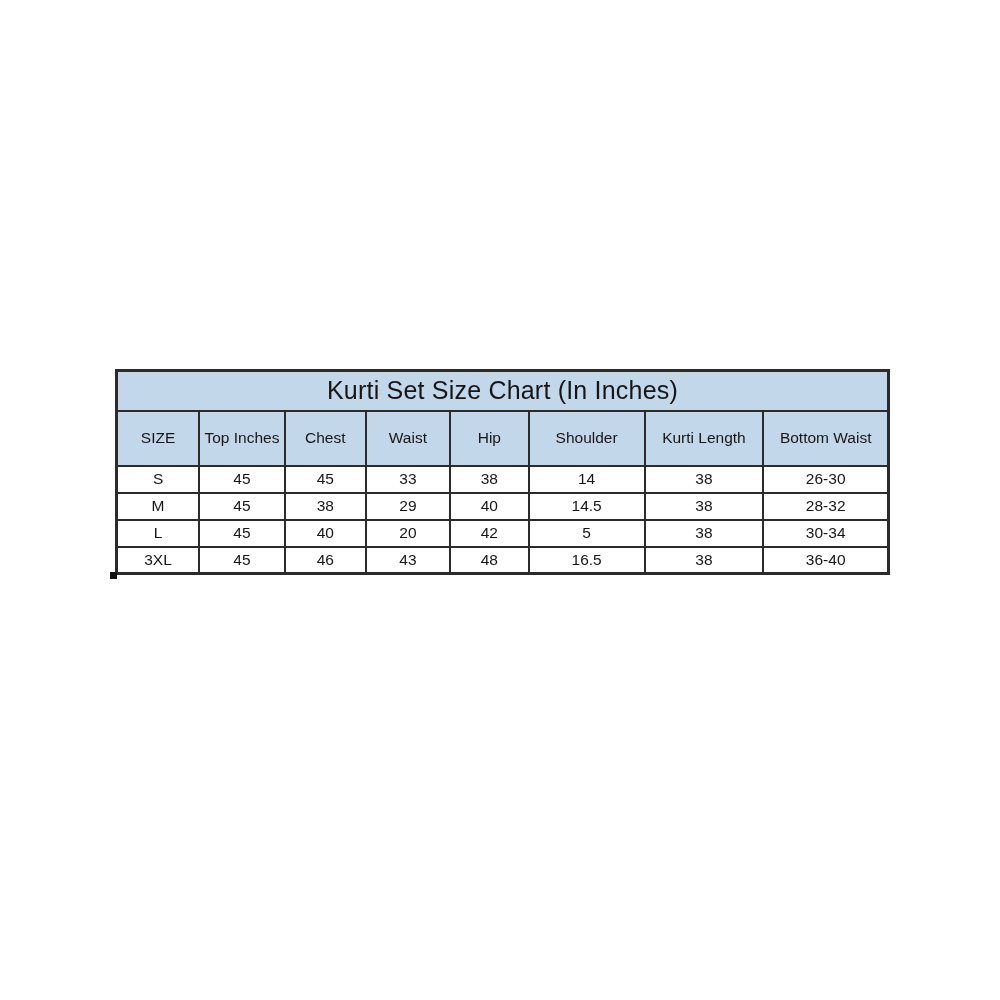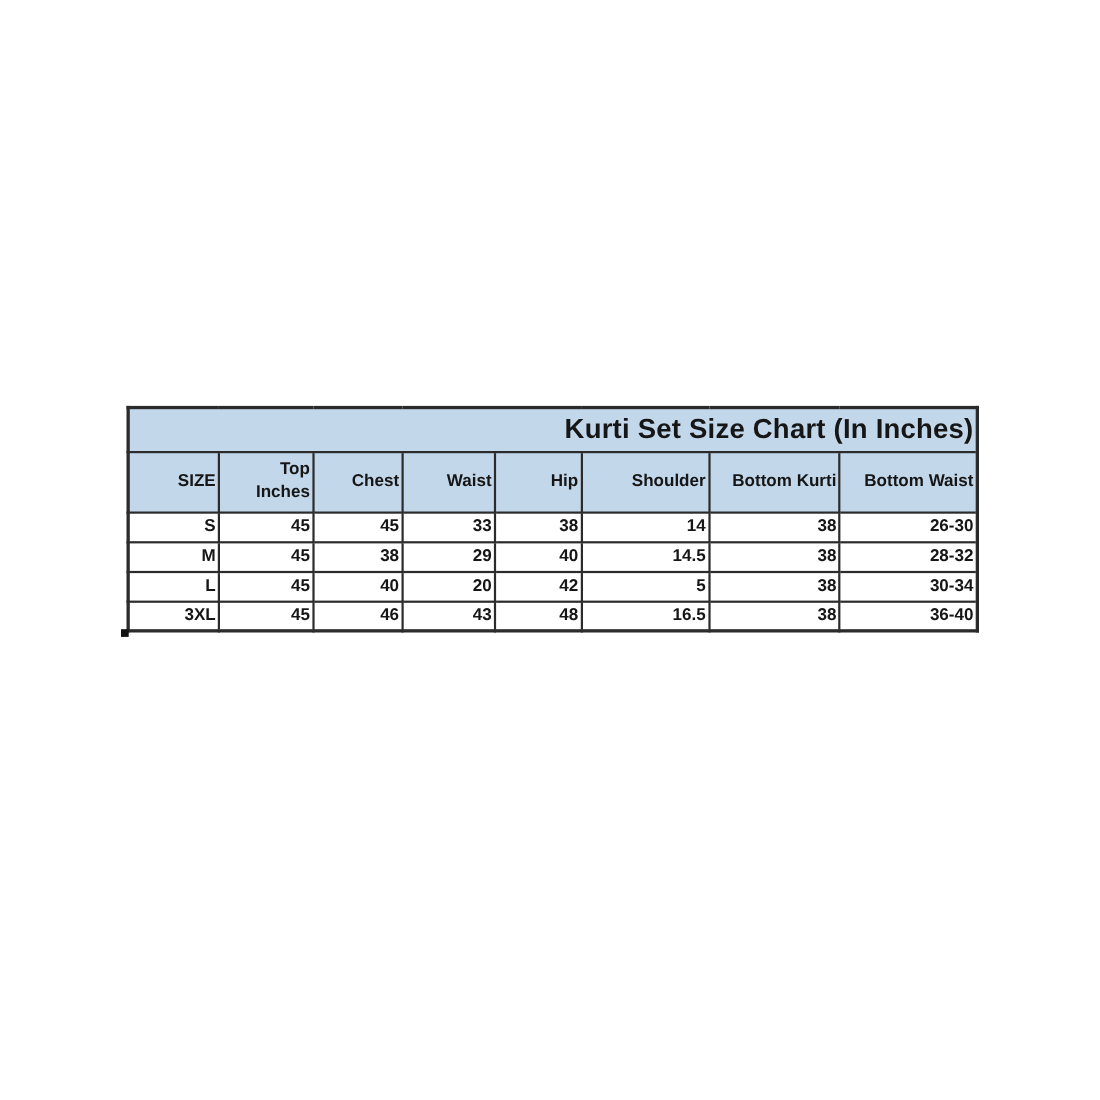--- a/index.html
+++ b/index.html
@@ -19,23 +19,23 @@
   }
   table.size-chart {
     width: 100%;
     border-collapse: collapse;
     table-layout: fixed;
     border: 3px solid #2b2b2b;
     color: #161616;
   }
   table.size-chart td, table.size-chart th {
     border: 2px solid #2b2b2b;
-    text-align: right;
+    text-align: center;
     vertical-align: middle;
-    font-weight: bold;
+    font-weight: normal;
     padding: 0 2px;
   }
   td.title-cell {
     background: #c3d7ea;
     font-size: 25px;
     height: 40px;
     letter-spacing: 0.2px;
   }
   tr.header-row th {
     background: #c3d7ea;
@@ -76,21 +76,21 @@
       <tr>
         <td class="title-cell" colspan="8">Kurti Set Size Chart (In Inches)</td>
       </tr>
       <tr class="header-row">
           <th>SIZE</th>
           <th>Top Inches</th>
           <th>Chest</th>
           <th>Waist</th>
           <th>Hip</th>
           <th>Shoulder</th>
-          <th>Bottom Kurti</th>
+          <th>Kurti Length</th>
           <th>Bottom Waist</th>
         </tr>
     </thead>
     <tbody>
         <tr class="data-row">
           <td>S</td>
           <td>45</td>
           <td>45</td>
           <td>33</td>
           <td>38</td>

